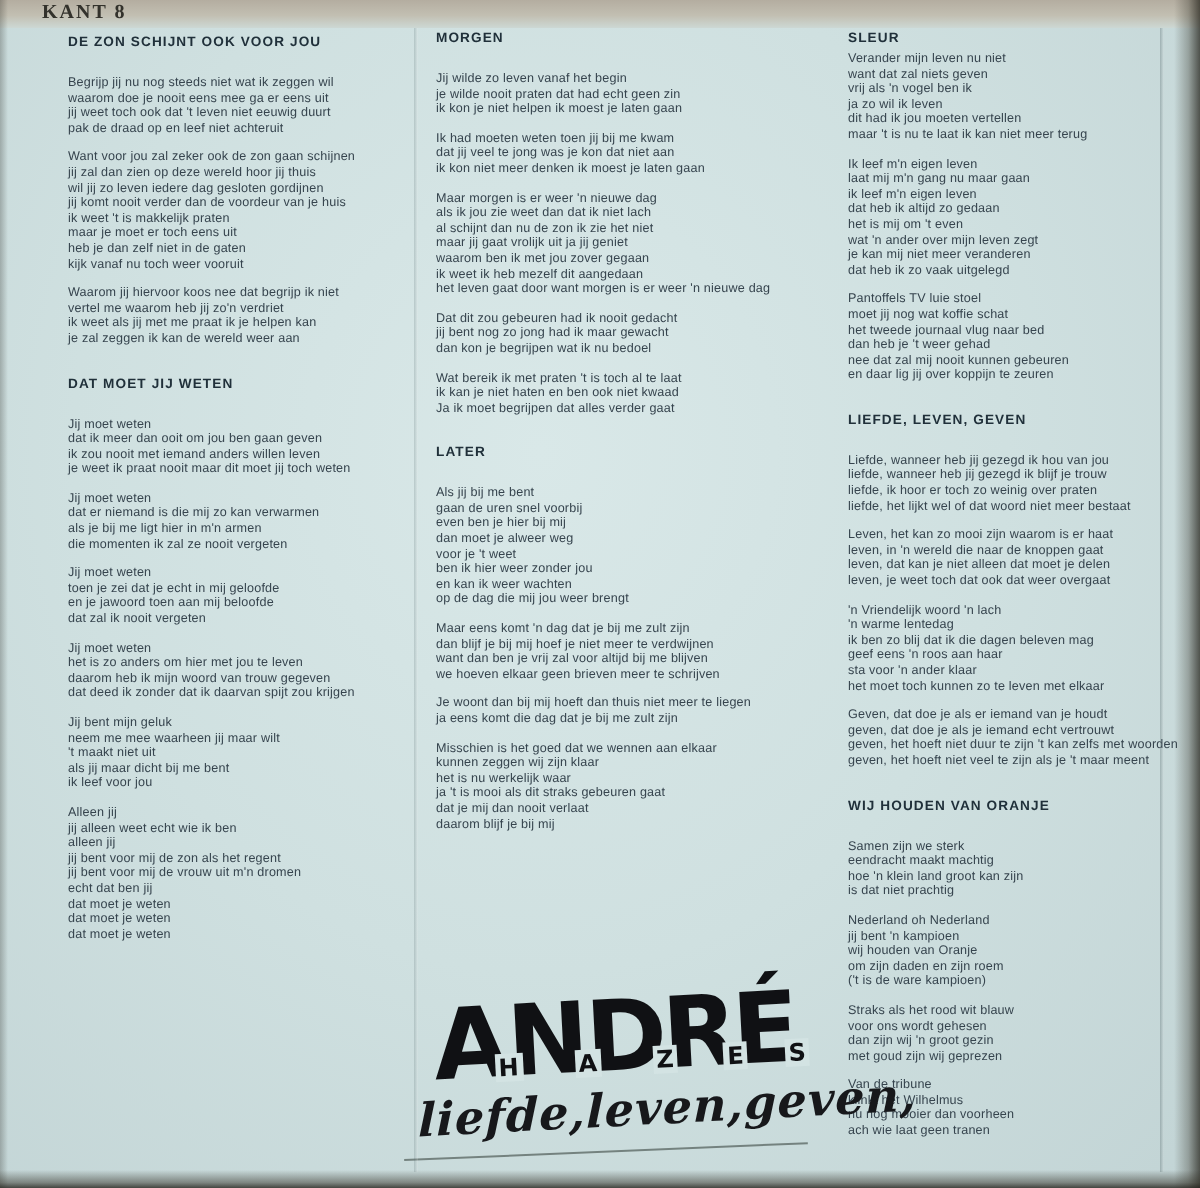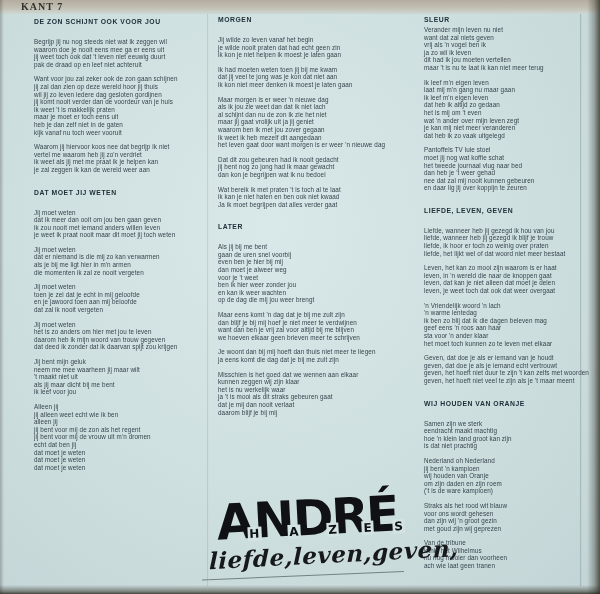--- a/index.html
+++ b/index.html
@@ -41,21 +41,21 @@
   .logo-script{margin-top:3px;text-align:center;font-family:"DejaVu Serif",serif;
     font-style:italic;font-weight:700;font-size:23px;letter-spacing:.5px;color:#17181b;
     transform:skewX(-4deg);}
   .logo-rule{height:1px;width:202px;margin:6px 0 0 -8px;background:#74827f;transform:rotate(.6deg);}
 </style>
 </head>
 <body>
 
 <div class="sheet">
   <div class="top-strip"></div>
-  <div class="kant">KANT 7</div>
+  <div class="kant">KANT 8</div>
 
   <div class="col col-0">
       <section class="song">
         <h3 class="song-title">DE ZON SCHIJNT OOK VOOR JOU</h3>
         <p class="stanza">Begrijp jij nu nog steeds niet wat ik zeggen wil<br>waarom doe je nooit eens mee ga er eens uit<br>jij weet toch ook dat 't leven niet eeuwig duurt<br>pak de draad op en leef niet achteruit</p>
         <p class="stanza">Want voor jou zal zeker ook de zon gaan schijnen<br>jij zal dan zien op deze wereld hoor jij thuis<br>wil jij zo leven iedere dag gesloten gordijnen<br>jij komt nooit verder dan de voordeur van je huis<br>ik weet 't is makkelijk praten<br>maar je moet er toch eens uit<br>heb je dan zelf niet in de gaten<br>kijk vanaf nu toch weer vooruit</p>
         <p class="stanza">Waarom jij hiervoor koos nee dat begrijp ik niet<br>vertel me waarom heb jij zo'n verdriet<br>ik weet als jij met me praat ik je helpen kan<br>je zal zeggen ik kan de wereld weer aan</p>
       </section>
       <section class="song">
         <h3 class="song-title">DAT MOET JIJ WETEN</h3>

